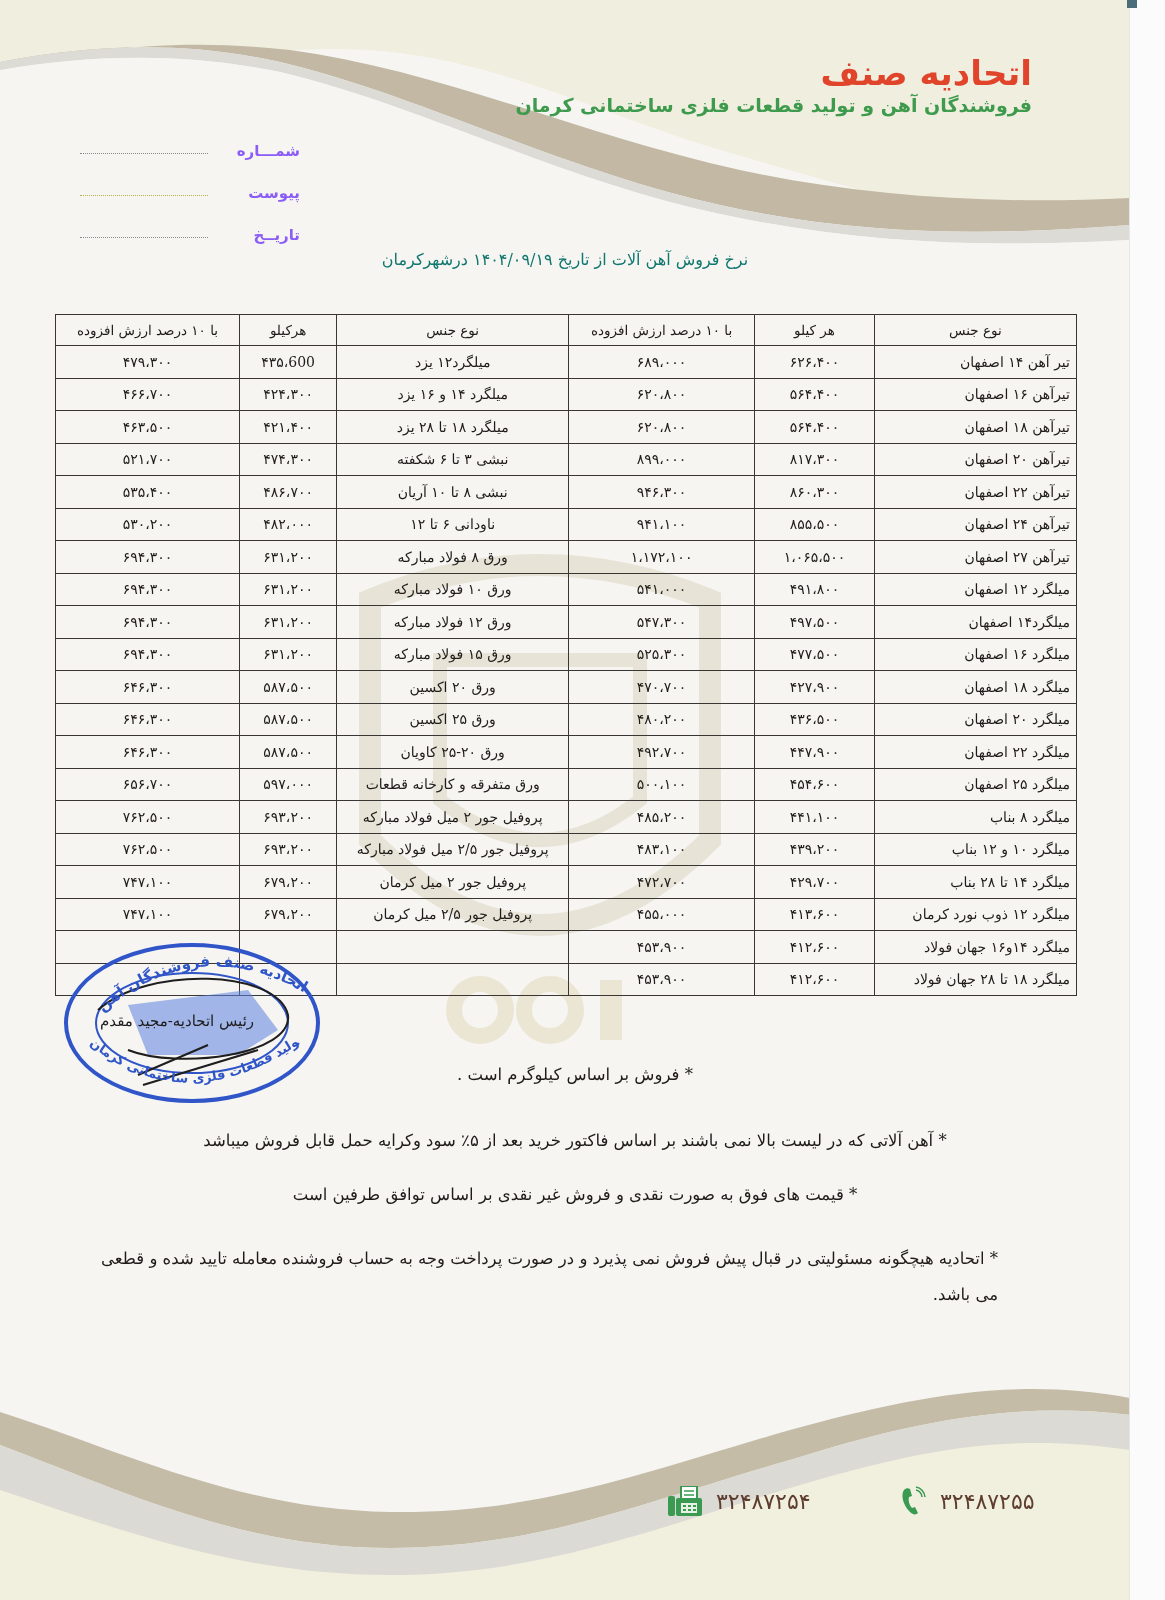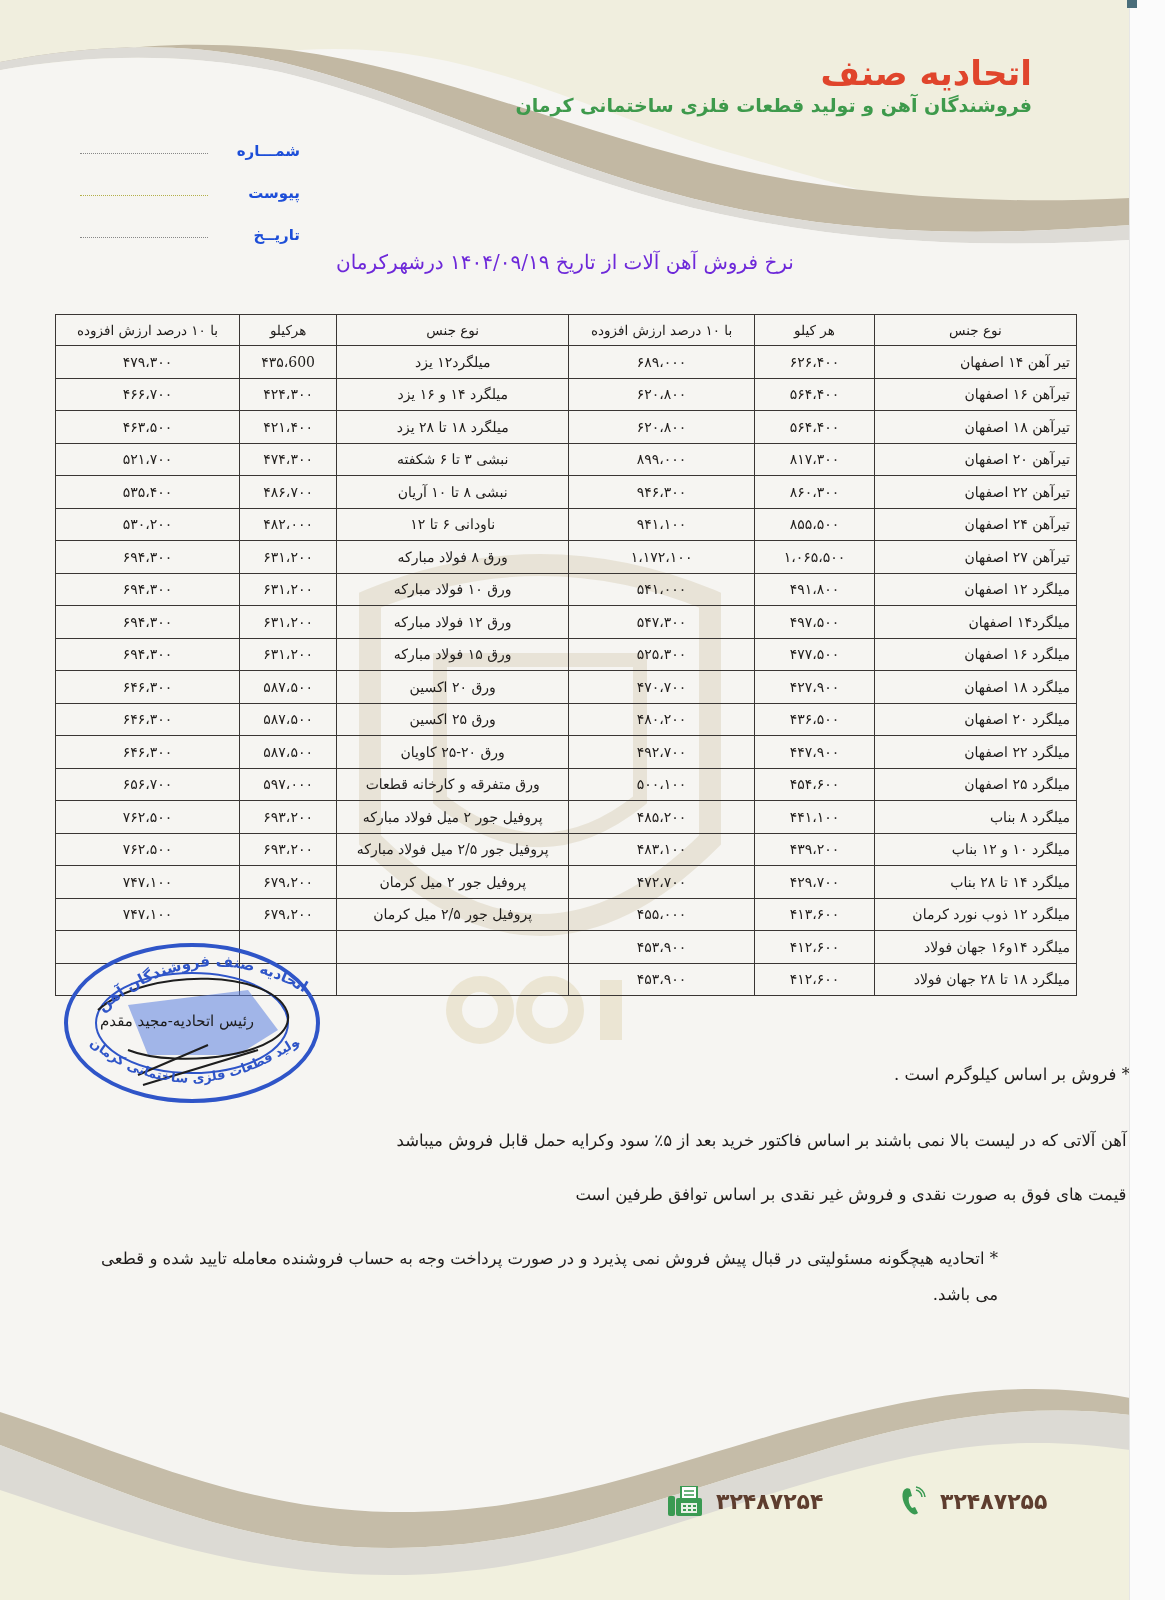--- a/index.html
+++ b/index.html
@@ -23,26 +23,26 @@
     position: absolute; right: 98px; top: 42px; direction: rtl;
     font-family: "DejaVu Sans", sans-serif; font-weight: bold;
     font-size: 34px; color: #e0452c; letter-spacing: 0.5px; margin-top: 11px;
   }
   .header-sub {
     position: absolute; right: 98px; top: 94px; direction: rtl;
     font-weight: bold; font-size: 19px; color: #3e9a4c;
   }
   .meta-fields { position: absolute; left: 80px; top: 118px; width: 220px; direction: rtl; }
   .meta-row { display: flex; align-items: flex-end; height: 42px; }
-  .meta-label { width: 78px; font-weight: bold; font-size: 15px; color: #1d4ed8; text-align: right; }
+  .meta-label { width: 78px; font-weight: bold; font-size: 15px; color: #8b5cf6; text-align: right; }
   .meta-dots { flex: 1; border-bottom: 1px dotted #888; margin-bottom: 6px; margin-right: 14px; }
   .meta-dots.y { border-bottom-color: #b4b04a; }
   .doc-title {
     position: absolute; top: 250px; left: 0; width: 1130px; text-align: center; direction: rtl;
-    font-family: "DejaVu Serif", serif; font-size: 20px; color: #6d28d9;
+    font-family: "DejaVu Serif", serif; font-size: 16px; color: #0f766e;
   }
   .watermark {
     position: absolute; left: 330px; top: 540px; width: 420px; height: 520px; opacity: 0.22;
   }
   table.prices {
     position: absolute; left: 55px; top: 314px; width: 1022px;
     border-collapse: collapse; direction: rtl; background: transparent;
   }
   table.prices td, table.prices th {
     border: 1px solid #3a3634; height: 31.5px; padding: 0 6px;
@@ -55,28 +55,28 @@
   .c-name2 { width: 238px; text-align: center; }
   .c-kg2 { width: 88px; text-align: center; }
   .c-vat2 { width: 185px; text-align: center; }
   td.num { letter-spacing: 1.5px; font-size: 13px; }
   .stamp { position: absolute; left: 58px; top: 935px; width: 268px; height: 170px; }
   .stamp-text {
     position: absolute; left: 100px; top: 1012px; direction: rtl; font-size: 15px; color: #1c1c1c;
     font-family: "DejaVu Serif", serif;
   }
   .notes { position: absolute; left: 0; top: 1065px; width: 1130px; direction: rtl; }
-  .note { font-family: "DejaVu Serif", serif; font-size: 16.5px; color: #1e1b19; text-align: right; }
+  .note { font-family: "DejaVu Serif", serif; font-size: 16.5px; color: #1e1b19; text-align: center; }
   .note.n1 { position: absolute; top: 0; width: 1130px; padding-left: 20px; box-sizing: border-box; }
   .note.n2 { position: absolute; top: 66px; width: 1130px; left: 10px; }
   .note.n3 { position: absolute; top: 120px; width: 1130px; left: 10px; }
   .note.n4 { position: absolute; top: 176px; right: 132px; width: 920px; text-align: right; line-height: 36px; }
   .contact { position: absolute; top: 1486px; direction: ltr; display: flex; align-items: center; gap: 14px; }
   .contact .num {
-    font-family: "DejaVu Sans", sans-serif; font-weight: bold; font-size: 22px; color: #5e3d2e;
+    font-family: "DejaVu Sans", sans-serif; font-weight: normal; font-size: 22px; color: #5e3d2e;
     letter-spacing: 1px; direction: rtl;
   }
   .contact.phone { left: 900px; }
   .contact.fax { left: 668px; }
 </style>
 </head>
 <body>
 
 <div class="page">
 

